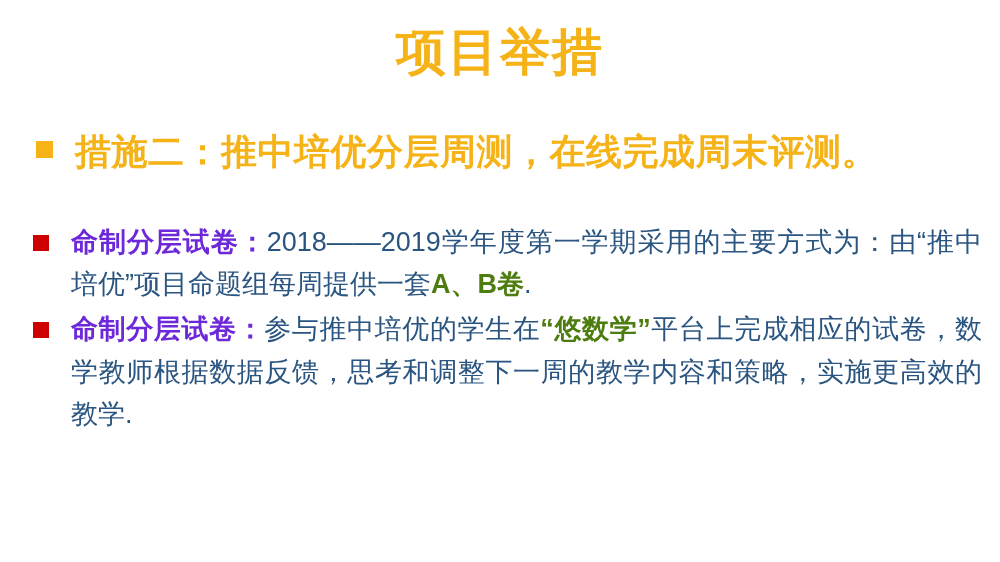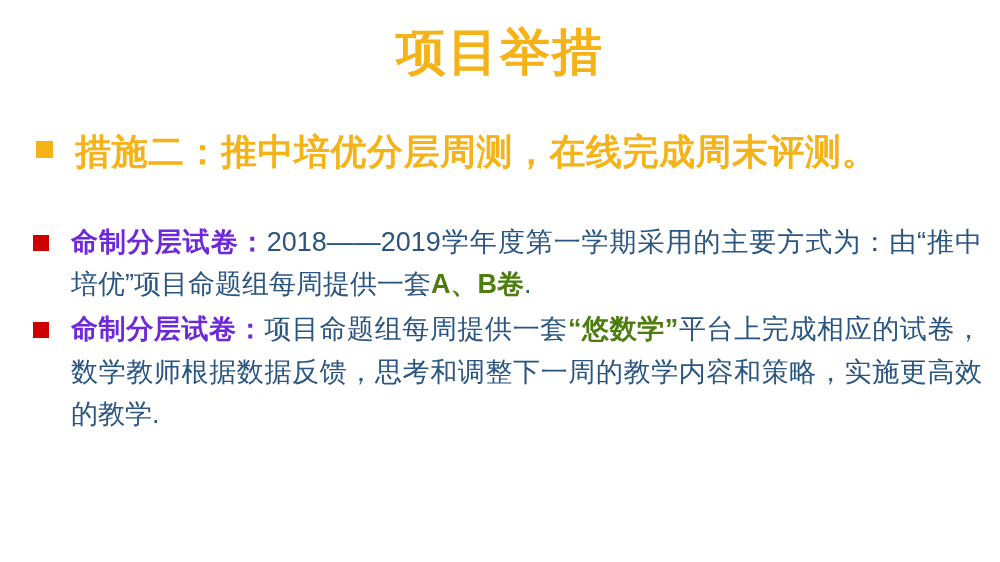--- a/index.html
+++ b/index.html
@@ -118,17 +118,17 @@
       <span class="text-l1">措施二：推中培优分层周测，在线完成周末评测。</span>
     </div>
 
     <div class="bullet-row-l2">
       <span class="marker-red"></span>
       <span class="text-l2"><span class="lead-red">命制分层试卷：</span><span>2018——2019学年度第一学期采用的主要方式为：由“推中培优”项目命题组每周提供一套</span><span class="hl-red">A、B卷</span><span>.</span></span>
     </div>
 
     <div class="bullet-row-l2">
       <span class="marker-red"></span>
-      <span class="text-l2"><span class="lead-red">命制分层试卷：</span><span>项目命题组每周提供一套</span><span class="hl-red">“悠数学”</span><span>平台上完成相应的试卷，数学教师根据数据反馈，思考和调整下一周的教学内容和策略，实施更高效的教学.</span></span>
+      <span class="text-l2"><span class="lead-red">命制分层试卷：</span><span>参与推中培优的学生在</span><span class="hl-red">“悠数学”</span><span>平台上完成相应的试卷，数学教师根据数据反馈，思考和调整下一周的教学内容和策略，实施更高效的教学.</span></span>
     </div>
 
   </div>
 </div>
 
 </body></html>

